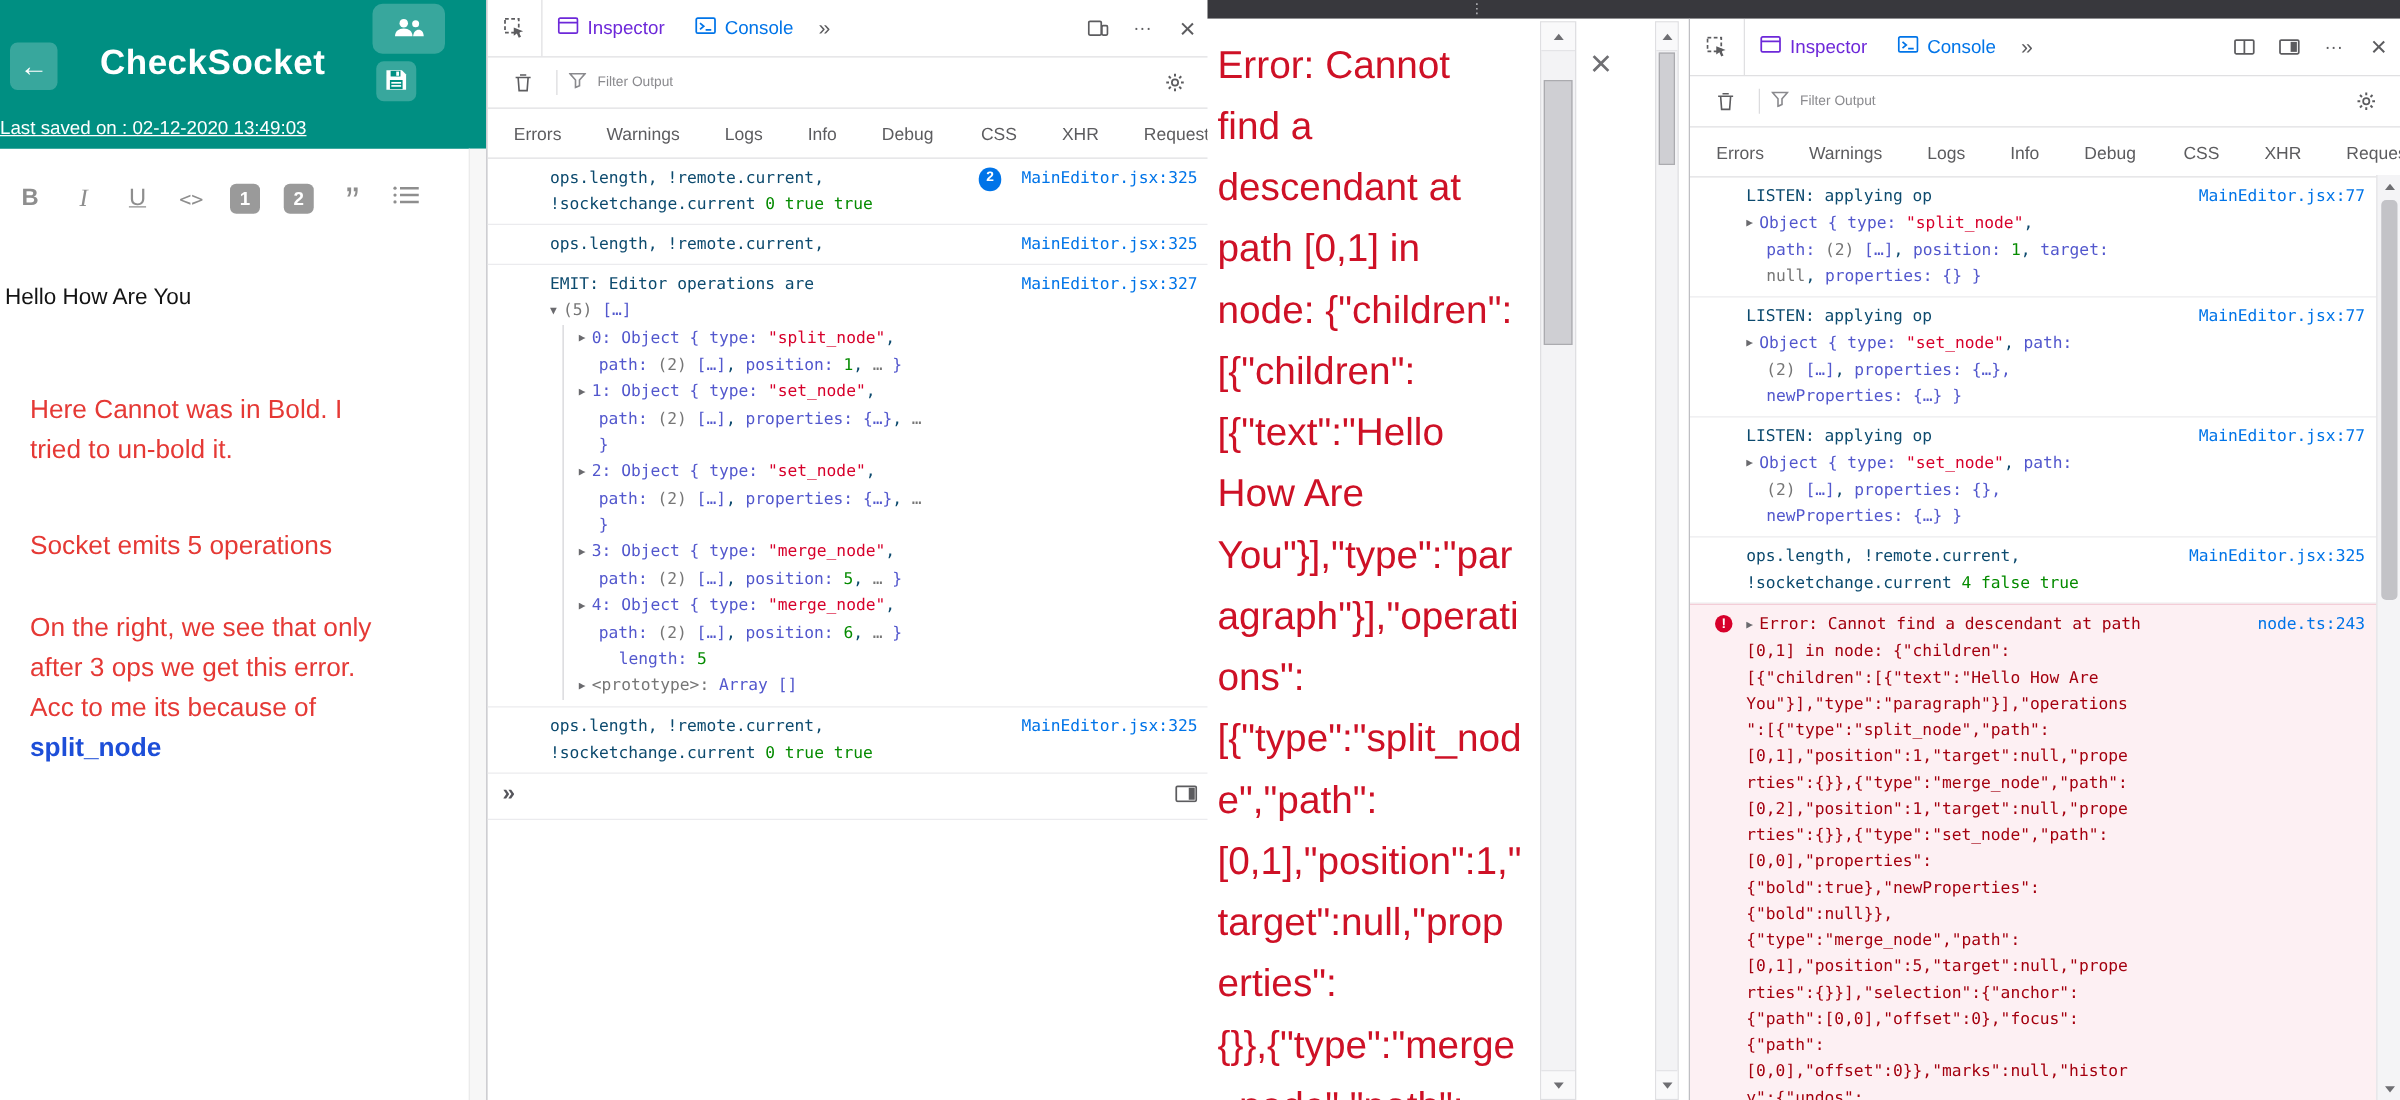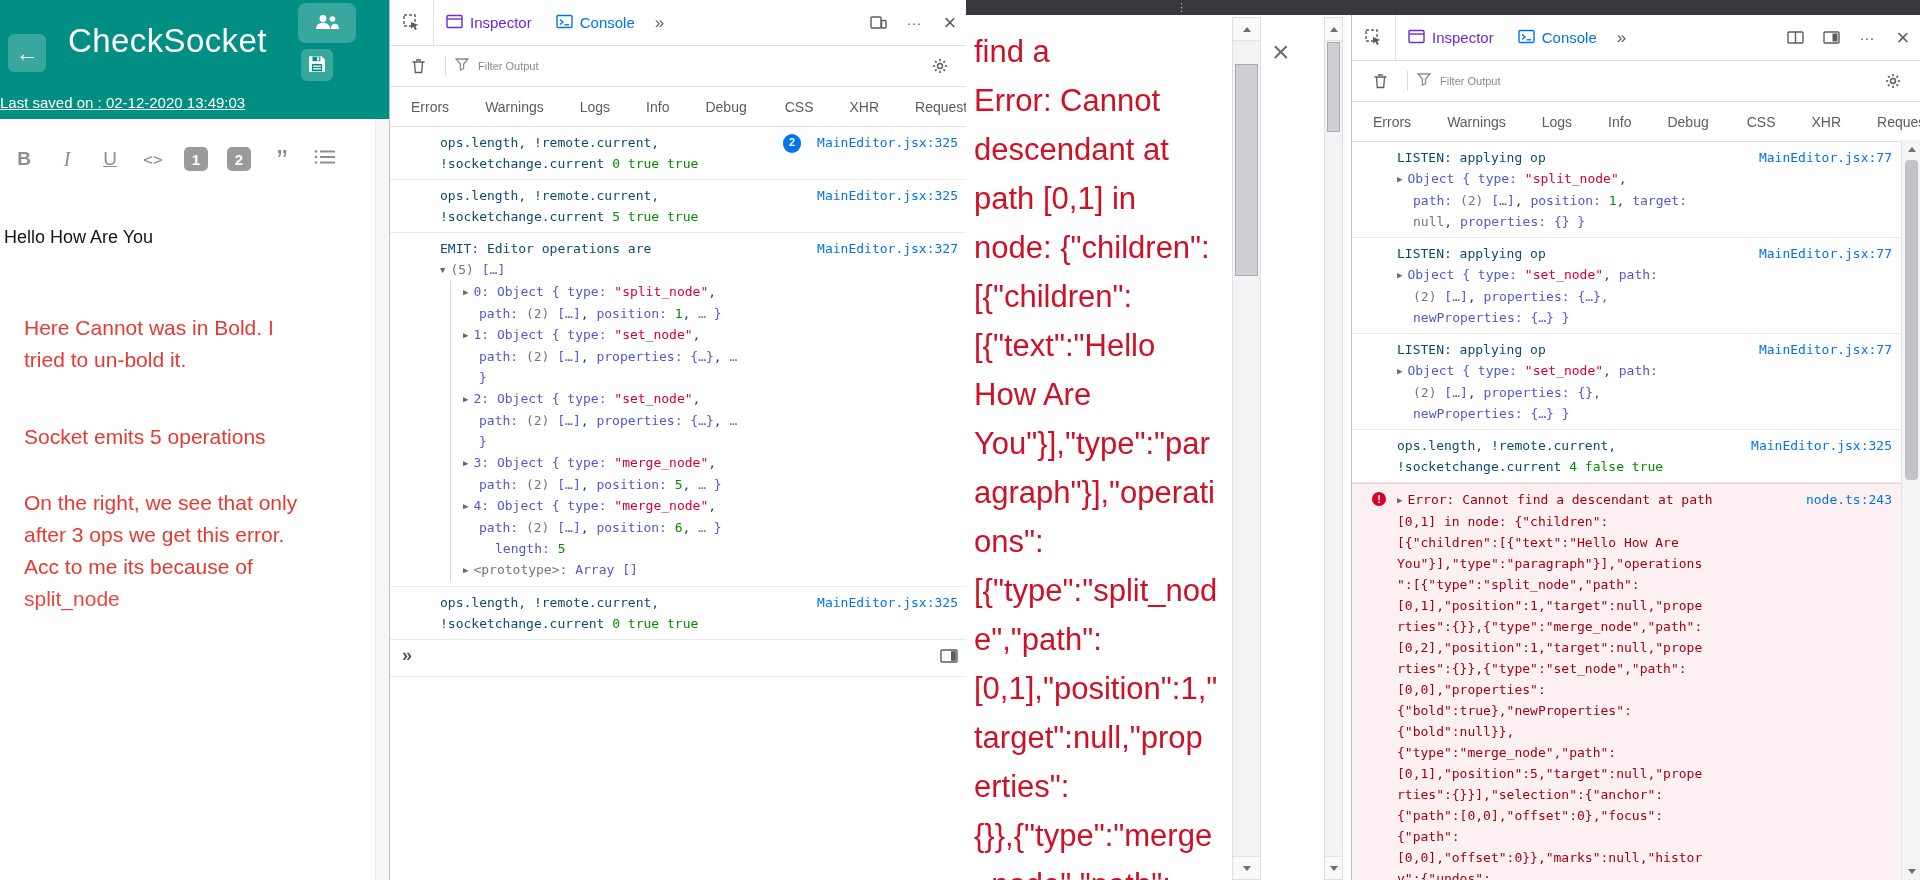--- a/index.html
+++ b/index.html
@@ -2,39 +2,39 @@
 <html><head>
 <meta charset="utf-8">
 <style>
   html,body{margin:0;padding:0;width:1920px;height:880px;overflow:hidden;background:#fff}
   .stage{position:relative;width:1920px;height:880px;overflow:hidden;background:#fff;font-family:"Liberation Sans",sans-serif}
 
   
   .app{position:absolute;left:0;top:0;width:389px;height:880px;background:#fff;overflow:hidden}
   .app-header{position:relative;height:119px;background:#008f82}
   .back-btn{position:absolute;left:8px;top:34px;width:38px;height:38px;border:0;border-radius:6px;background:rgba(255,255,255,.22);color:#fff;font-size:23px;line-height:36px;text-align:center;padding:0;cursor:pointer}
-  .app-title{position:absolute;left:68px;top:22px;margin:0;color:#fff;font-size:33px;font-weight:normal;letter-spacing:.4px}
+  .app-title{position:absolute;left:68px;top:22px;margin:12px;color:#fff;font-size:28px;font-weight:bold;letter-spacing:.4px}
   .people-btn{position:absolute;right:33px;top:3px;width:58px;height:40px;border:0;border-radius:8px;background:rgba(255,255,255,.22);display:flex;align-items:center;justify-content:center;cursor:pointer}
   .save-btn{position:absolute;left:301px;top:49px;width:32px;height:32px;border:0;border-radius:6px;background:rgba(255,255,255,.22);display:flex;align-items:center;justify-content:center;cursor:pointer}
   .last-saved{position:absolute;bottom:8px;width:100%;color:#fff;font-size:15px;text-decoration:underline}
   .fmt-toolbar{height:80px;display:flex;align-items:center;gap:15px;padding-left:10px;background:#fff}
   .fmt-btn{min-width:28px;height:30px;border:0;background:none;color:#8e8e8e;font-size:19px;display:flex;align-items:center;justify-content:center;padding:0;cursor:pointer}
   .fmt-btn.b{font-weight:bold}
   .fmt-btn.i{font-style:italic;font-family:"Liberation Serif",serif;font-size:20px}
   .fmt-btn.u{text-decoration:underline}
   .fmt-btn.code{font-family:"DejaVu Sans Mono",monospace;font-size:16px}
   .numbox{width:24px;height:24px;border-radius:5px;background:#9a9a9a;color:#fff;font-size:15px;font-weight:bold;display:flex;align-items:center;justify-content:center}
   .fmt-btn.quote{font-size:32px;color:#8e8e8e;align-items:flex-start;line-height:34px}
   .editor{padding:28px 0 0 4px}
   .ed-heading{margin:0;font-size:18px;color:#141414}
   .ed-red{margin:0 0 0 20px;width:287px;font-size:21px;line-height:32px;color:#e53935}
   .ed-red.p1{margin-top:64px}
   .ed-red.p2{margin-top:45px}
   .ed-red.p3{margin-top:34px}
-  .ed-code{color:#ef4444;font-weight:normal}
+  .ed-code{color:#1d4ed8;font-weight:bold}
   .ed-scroll{position:absolute;right:0;top:119px;bottom:0;width:13px;background:#f7f7f7;border-left:1px solid #ebebeb}
 
   
   .dt{position:absolute;background:#fff;overflow:hidden;color:#38383d}
   .dt-left{left:389px;top:0;width:578px;height:880px;border-left:1px solid #bfbfc3}
   .dt-right{left:1351px;top:15px;width:569px;height:865px;border-left:1px solid #bfbfc3}
   .dt-tabbar{height:45px;display:flex;align-items:stretch;border-bottom:1px solid #e0e0e2}
   .picker-btn{width:44px;border:0;border-right:1px solid #e0e0e2;background:none;display:flex;align-items:center;justify-content:center;color:#5c5c5f;cursor:pointer}
   .dt-tab{display:flex;align-items:center;gap:7px;padding:0 12px;font-size:15px;color:#6d28d9;cursor:pointer}
   .dt-tab.active{color:#0074e8}
@@ -240,21 +240,20 @@
             <span class="cbadge">2</span>
             <span class="csrc">MainEditor.jsx:325</span>
           </div>
           <div class="cline"><span class="cl-text"><span class="s-p">!socketchange.current </span><span class="s-g">0 true true</span></span></div>
         </div>
         <div class="crow">
           <div class="cline cline0">
             <span class="cl-text"><span class="s-p">ops.length, !remote.current,</span></span>
             <span class="csrc">MainEditor.jsx:325</span>
           </div>
-          <div class="cline"><span class="cl-text"><span class="s-p">!socketchange.current </span><span class="s-g">5 true true</span></span></div>
         </div>
         <div class="crow">
           <div class="cline cline0">
             <span class="cl-text"><span class="s-p">EMIT: Editor operations are</span></span>
             <span class="csrc">MainEditor.jsx:327</span>
           </div>
           <div class="cline"><span class="cl-text"><span class="ar">▼</span><span class="s-d">(5) </span><span class="s-k">[…]</span></span></div>
           <div class="ctree">
             <div class="cline"><span class="cl-text"><span class="ar">▶</span><span class="s-k">0: Object { type: </span><span class="s-r">"split_node"</span><span class="s-p">,</span></span></div>
             <div class="cline ind1"><span class="cl-text"><span class="s-k">path: </span><span class="s-d">(2) </span><span class="s-k">[…]</span><span class="s-p">, </span><span class="s-k">position: </span><span class="s-g">1</span><span class="s-p">, </span><span class="s-d">… </span><span class="s-k">}</span></span></div>
@@ -288,22 +287,22 @@
           </svg></button>
     </div>
   </section>
 
   <div class="dark-strip">
     <span class="grip">⋮</span>
   </div>
 
   <section class="viewport">
     <div class="overlay-text">
+        <span class="ov-line">Error: Cannot</span>
         <span class="ov-line">find a</span>
-        <span class="ov-line">Error: Cannot</span>
         <span class="ov-line">descendant at</span>
         <span class="ov-line">path [0,1] in</span>
         <span class="ov-line">node: {"children":</span>
         <span class="ov-line">[{"children":</span>
         <span class="ov-line">[{"text":"Hello</span>
         <span class="ov-line">How Are</span>
         <span class="ov-line">You"}],"type":"par</span>
         <span class="ov-line">agraph"}],"operati</span>
         <span class="ov-line">ons":</span>
         <span class="ov-line">[{"type":"split_nod</span>

